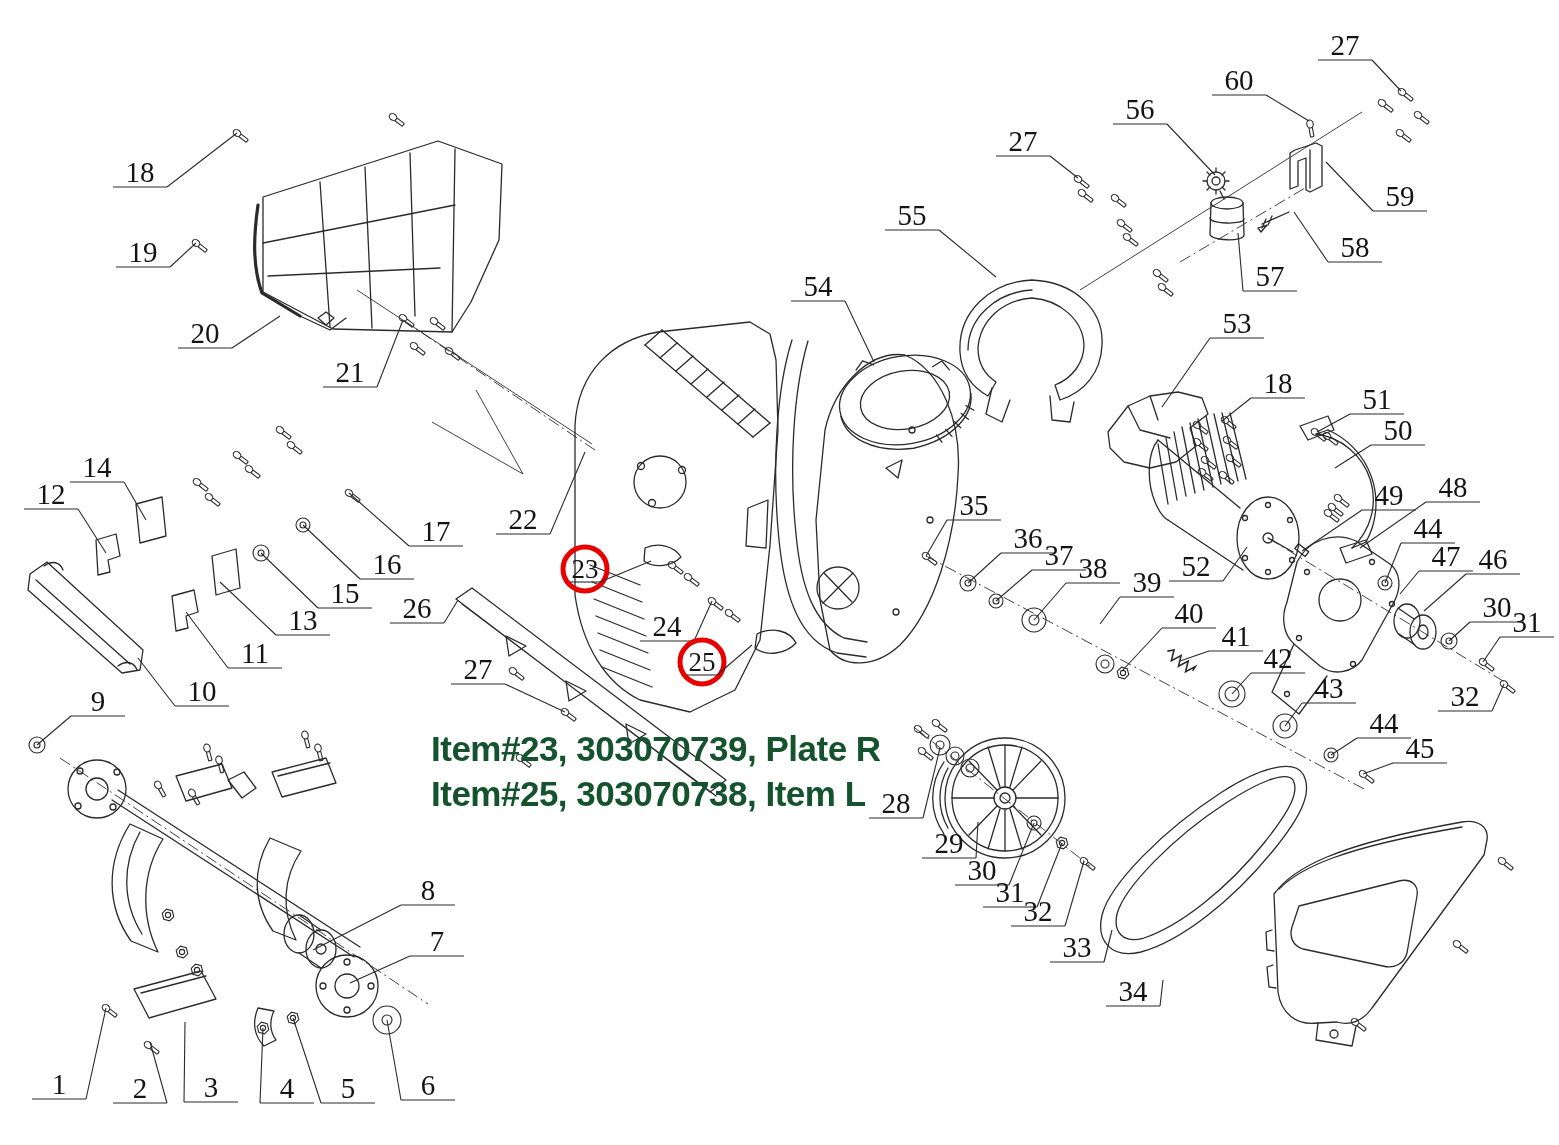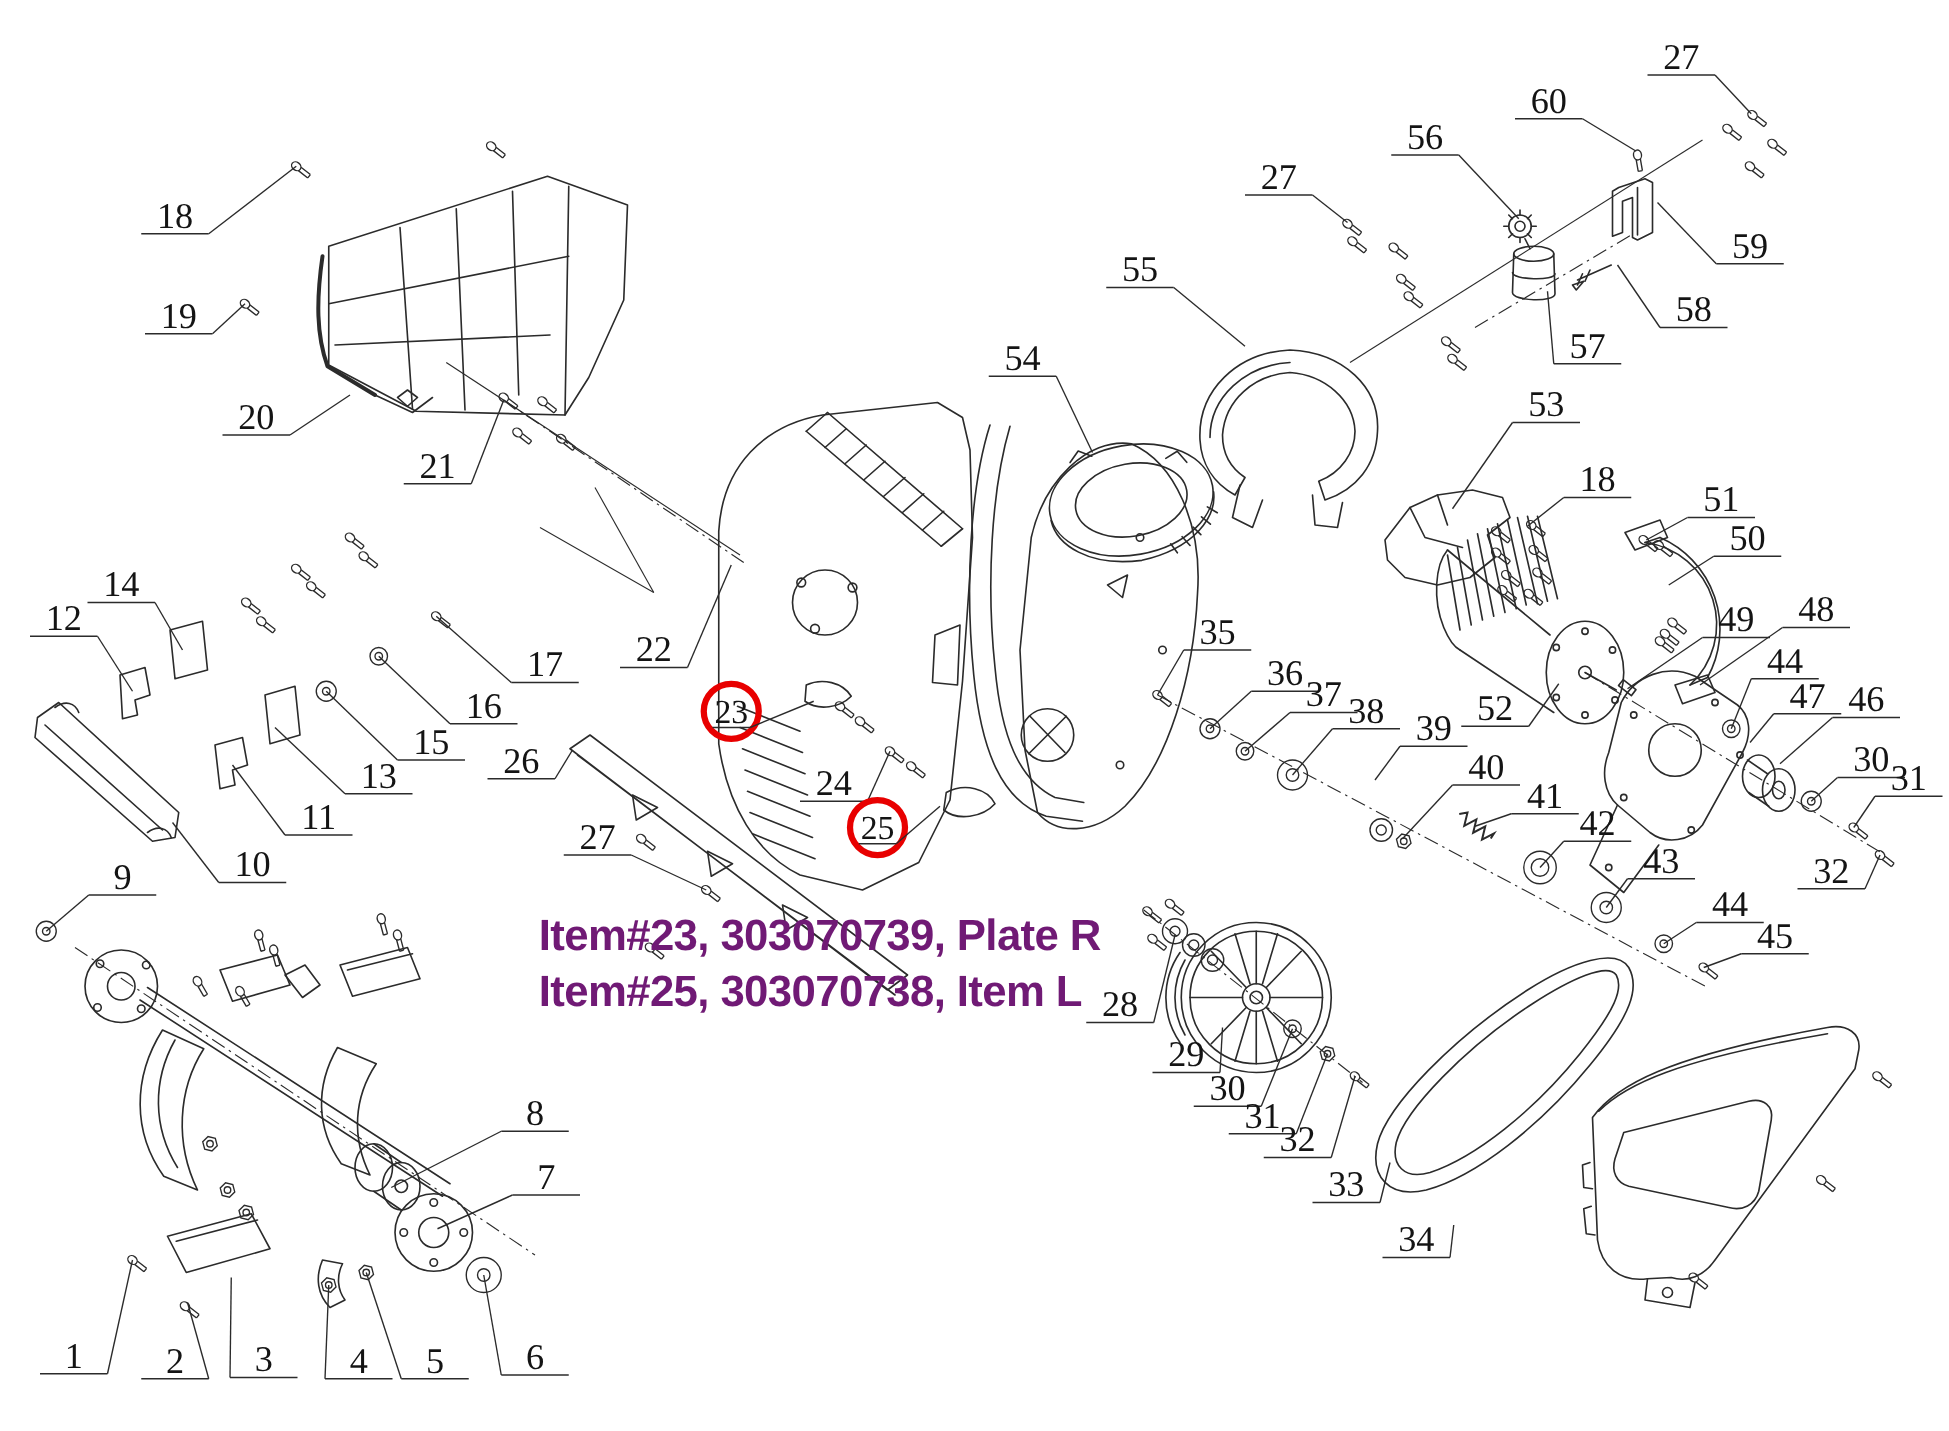--- a/index.html
+++ b/index.html
@@ -906,18 +906,18 @@
         </g>
         <g>
           <circle cx="702" cy="662" r="22" stroke="#e80000" stroke-width="5" fill="none"></circle>
           <line x1="687" y1="675" x2="717" y2="675" stroke="#2b2b2b" stroke-width="1.1"></line>
           <line x1="717" y1="675" x2="752" y2="645" stroke="#2b2b2b" stroke-width="1.1"></line>
           <text x="702" y="671" text-anchor="middle" class="circ-num">25</text>
         </g>
       </g>
   </svg>
 
-  <div class="ann" style="color: #701a75;">
+  <div class="ann" style="color: #14532d;">
     <div>Item#23, 303070739, Plate R</div>
     <div>Item#25, 303070738, Item L</div>
   </div>
 
 </div>
 
 </body></html>

